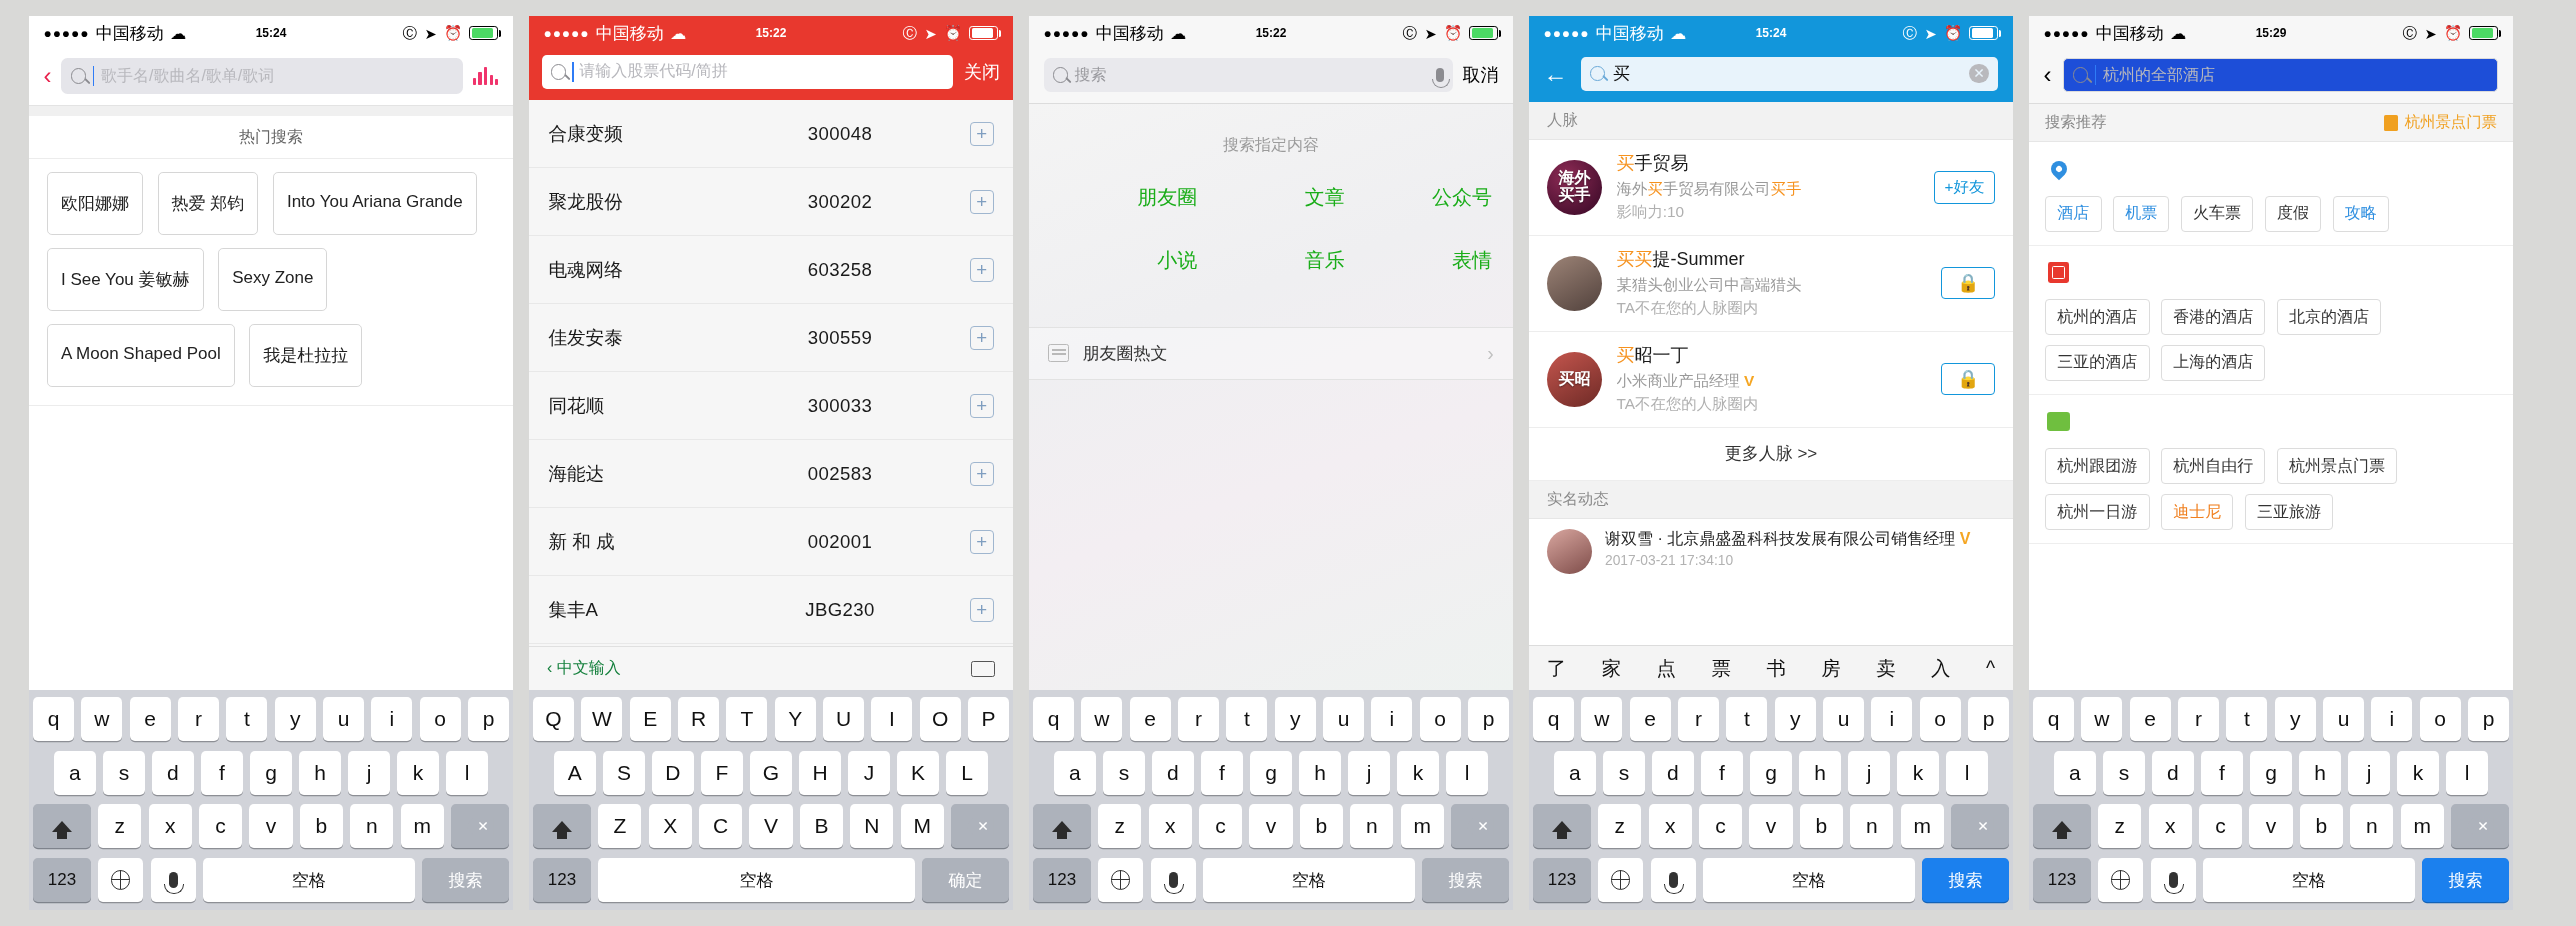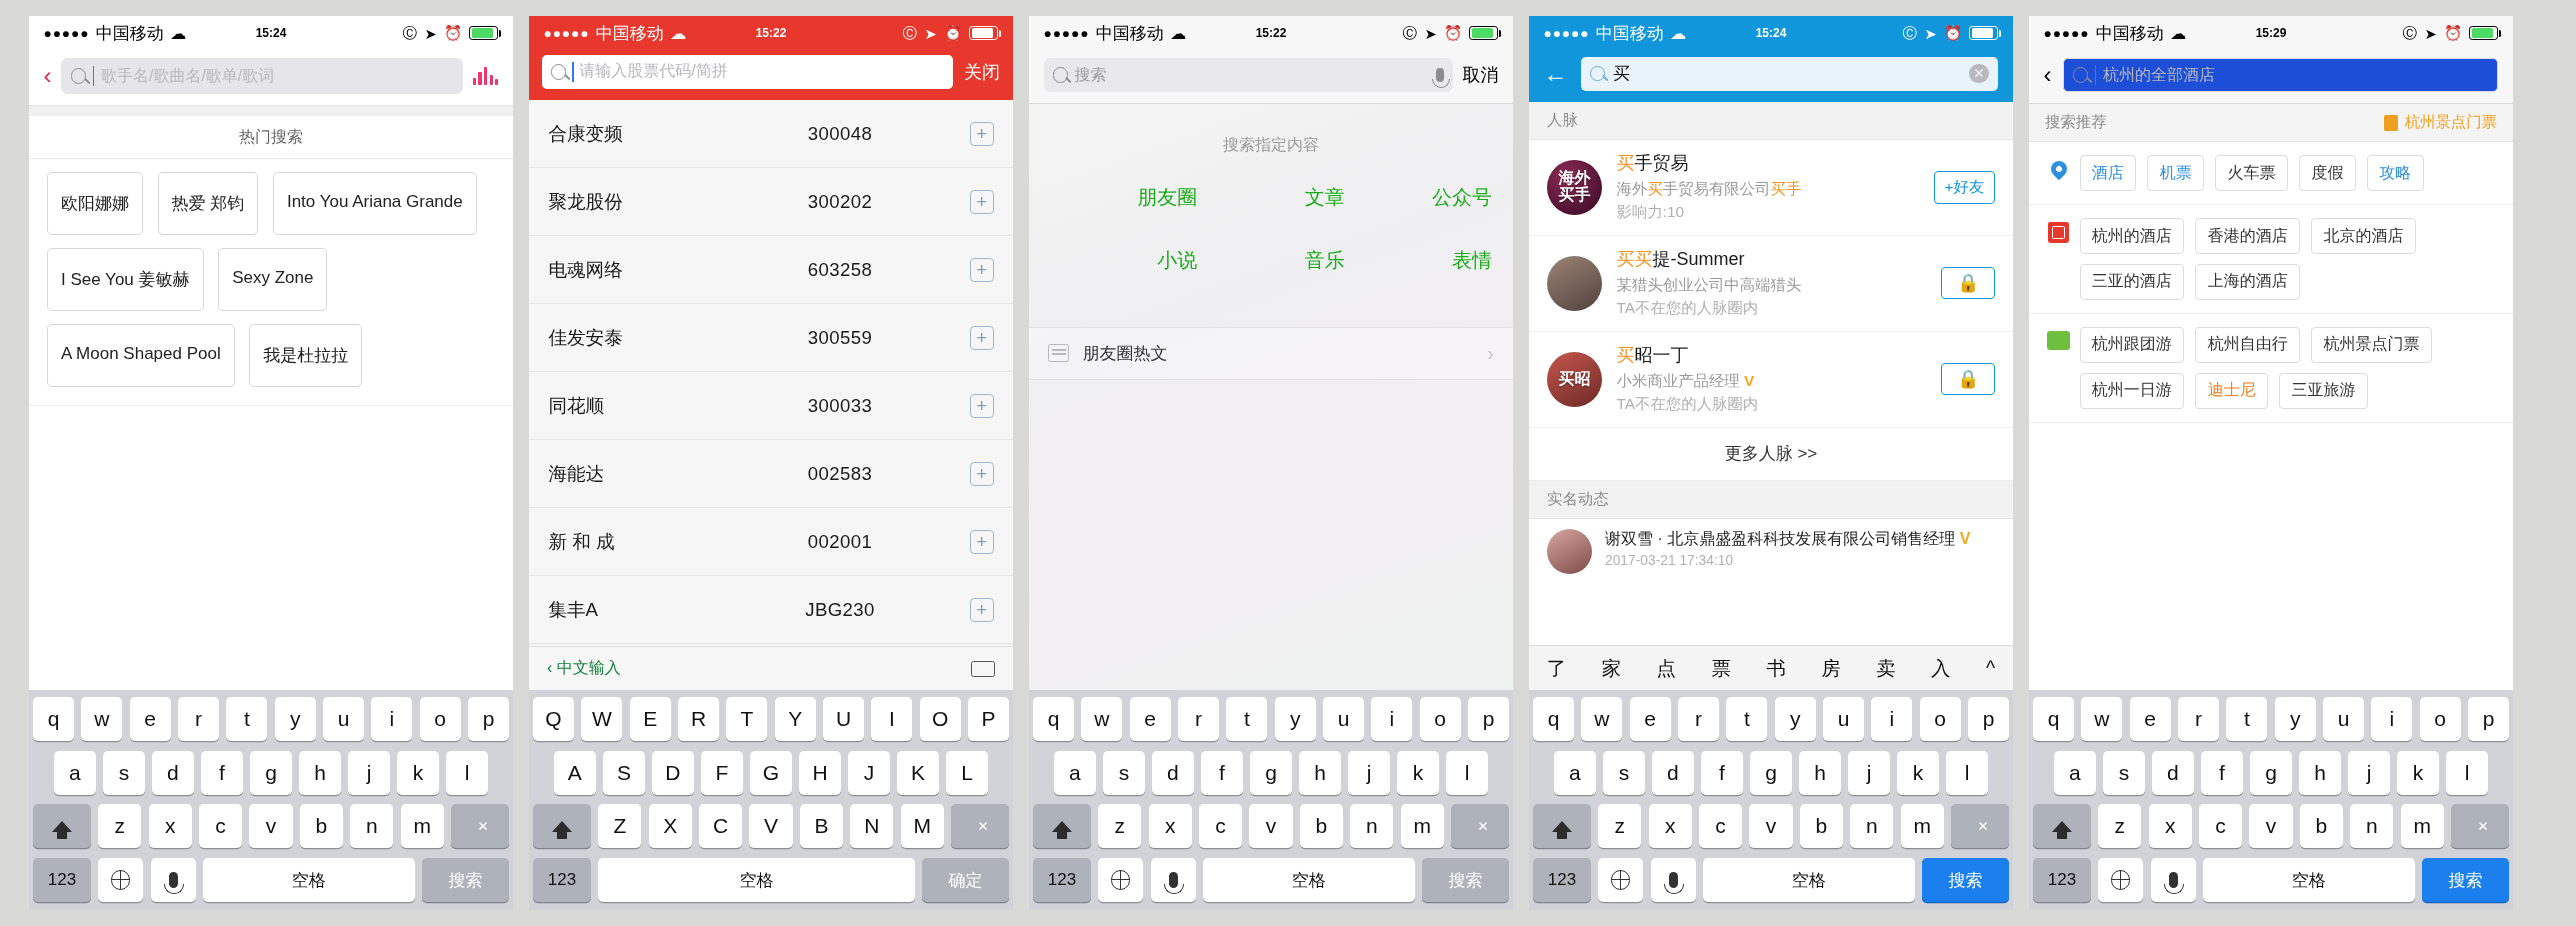--- a/index.html
+++ b/index.html
@@ -122,21 +122,21 @@
   .dtime { font-size:13.8px; color:#b2b2b2; margin-top:3.2px;}
   .p4-strip { height:45px; background:#f4f4f4; border-top:0.8px solid #dcdcdc; display:flex; align-items:center; justify-content:space-around; font-size:19.4px; color:#111; flex:none;}
 
   
   .p5-nav { display:flex; align-items:center; gap:11.3px; padding:8px 14.6px 11.3px; background:#f7f7f7; border-bottom:0.8px solid #dcdcdc; flex:none;}
   .p5-field { flex:1; height:34px; border-radius:4.9px; background:#1d4ed8; border:0.8px solid #dcdcdc; display:flex; align-items:center; gap:6.5px; padding:0 9px; font-size:16px;}
   .p5-sec { display:flex; align-items:center; padding:8px 16px; font-size:15.4px; color:#8a8a8a; background:#f4f4f4; border-bottom:0.8px solid #e6e6e6; flex:none;}
   .p5-near { margin-left:auto; display:flex; align-items:center; gap:6.5px; color:#f0a020; font-size:15.4px;}
   .p5-nearicon { width:14.6px;height:16px;background:#f0a020;border-radius:1.6px;position:relative;}
   .p5-body { flex:1; background:#fff; }
-  .grp { display:flex; gap:7px; padding:13px 16px; border-bottom:0.8px solid #eee; align-items:flex-start;}
+  .grp { display:flex; gap:13px; padding:13px 16px; border-bottom:0.8px solid #eee; align-items:flex-start;flex-direction:column;}
   .gicon { width:27.5px; height:27.5px; flex:none; display:flex; align-items:center; justify-content:center;}
   .pin { width:16px;height:16px;background:#2f8fe0;border-radius:50% 50% 50% 0; transform:rotate(-45deg); position:relative;}
   .pin::after{content:"";position:absolute;left:4.9px;top:4.9px;width:6.5px;height:6.5px;background:#fff;border-radius:50%;}
   .redbox{width:21px;height:21px;background:#e8382e;border-radius:2.4px;position:relative;}
   .redbox::after{content:"";position:absolute;left:4px;top:4px;right:4px;bottom:4px;border:1.6px solid #fff;border-radius:1.6px;}
   .greenic{width:23px;height:19.4px;background:#6fbf3f;border-radius:3.2px;}
   .gchips { flex:1; display:flex; flex-wrap:wrap; gap:9.7px 11.3px;}
   .chip { border:0.8px solid #dcdcdc; border-radius:4px; background:#fff; padding:6.5px 11.3px; font-size:16px; color:#333; white-space:nowrap;}
   .chip.blue { color:#2f8fe0; }
   .chip.orange { color:#f08020; }

